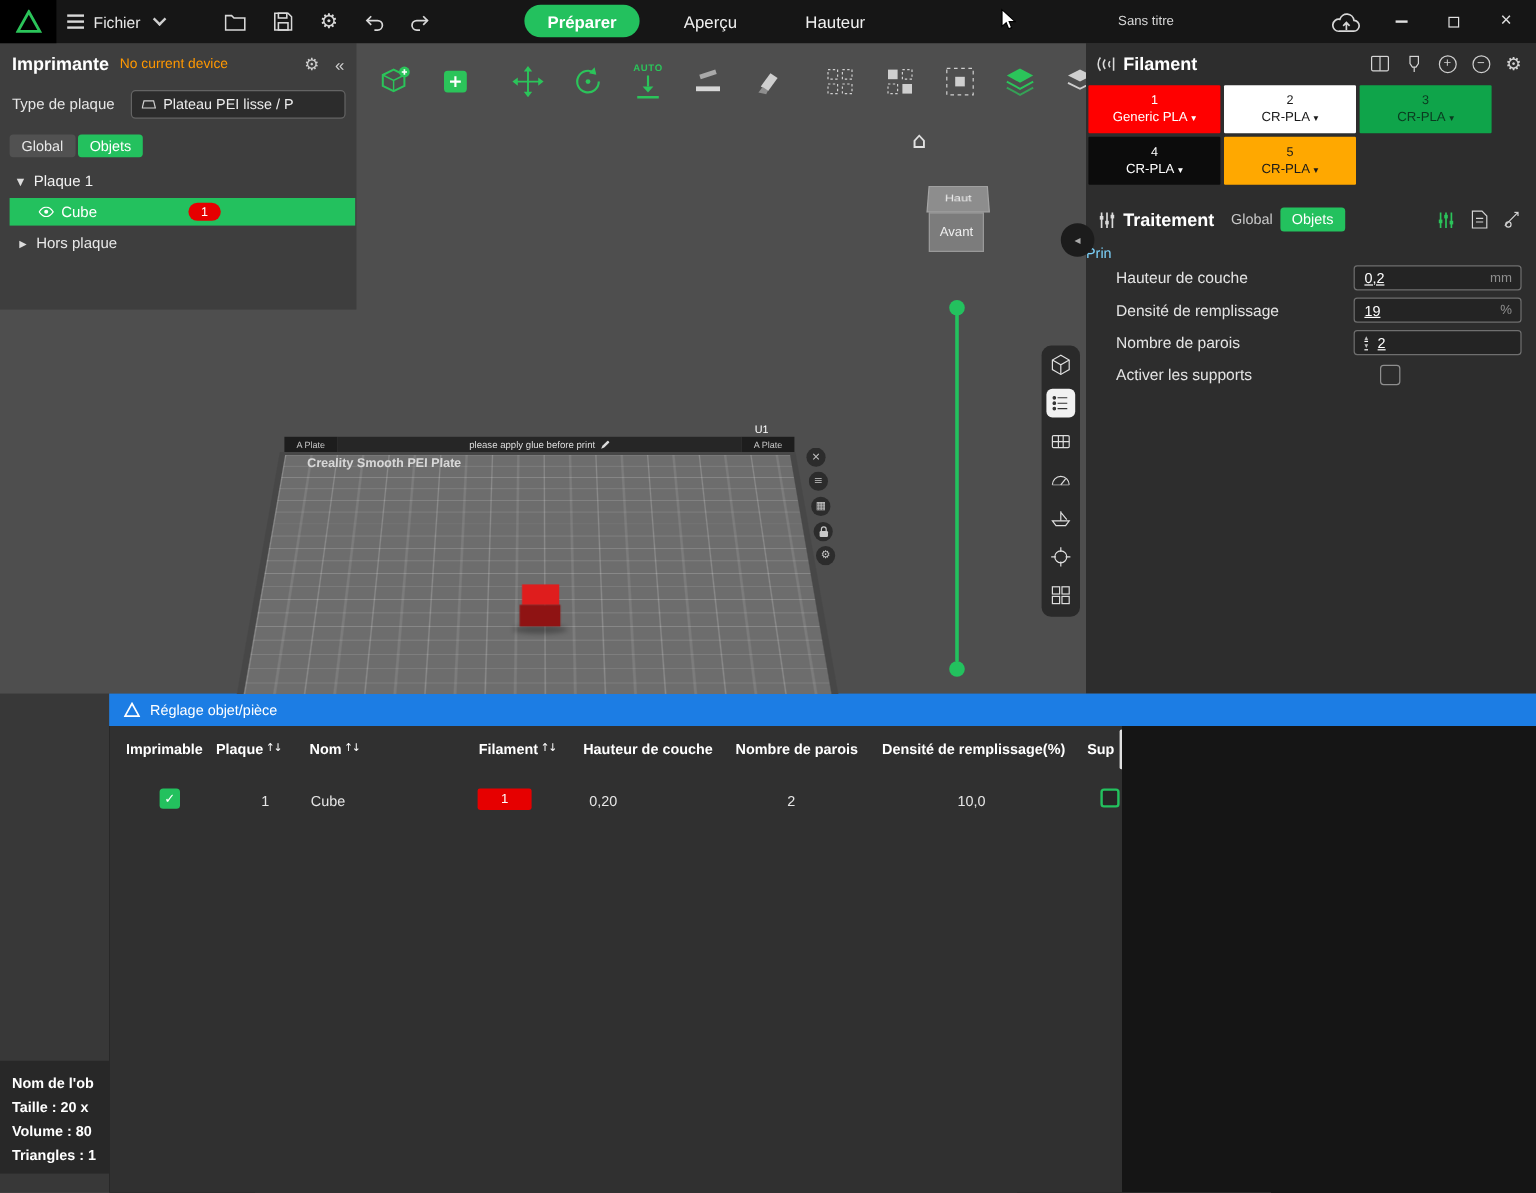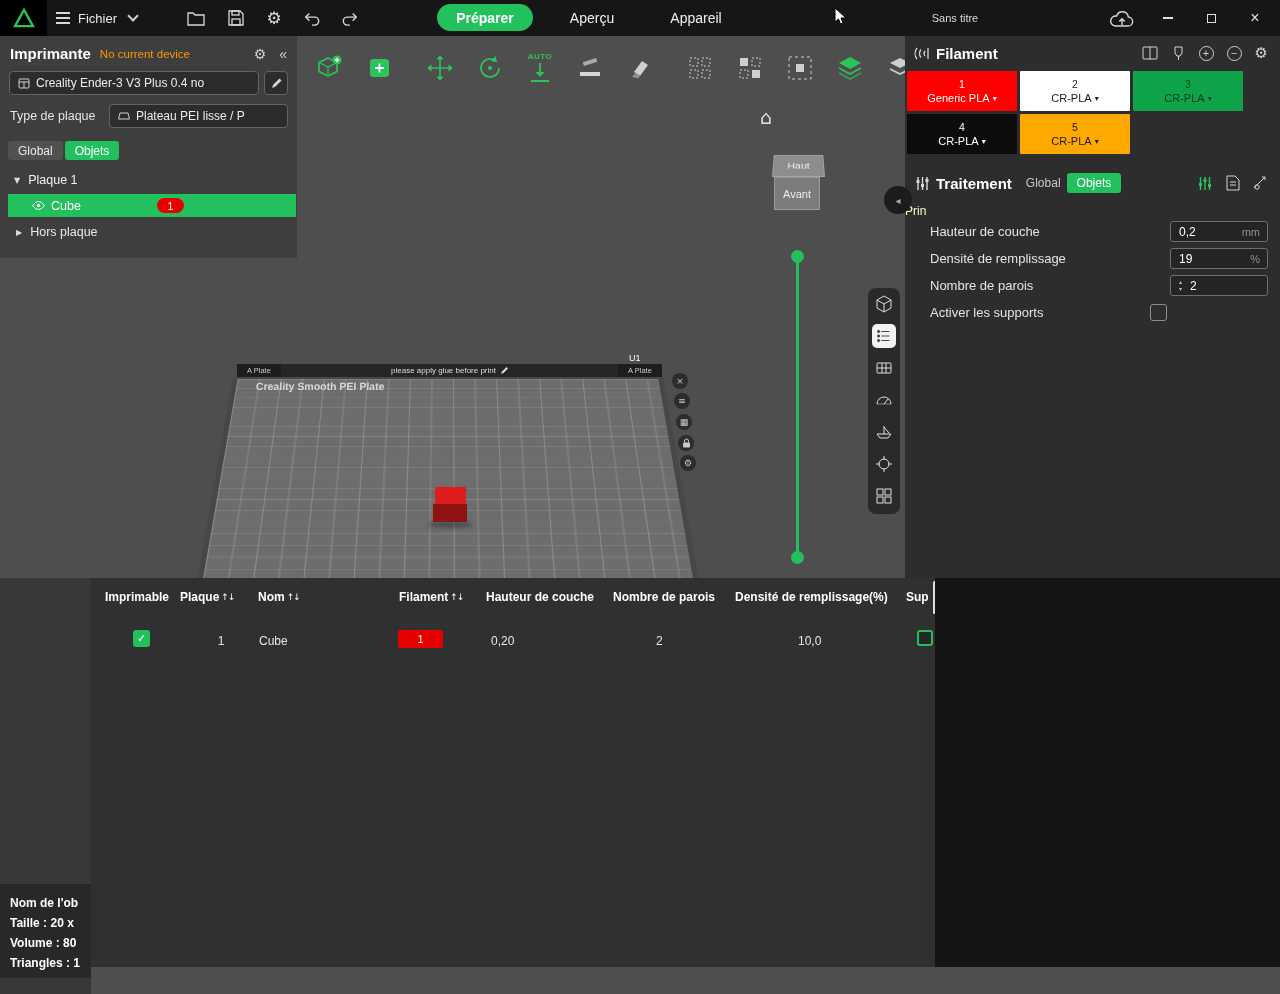--- a/index.html
+++ b/index.html
@@ -104,26 +104,26 @@
   .ph-icons { display:flex; align-items:center; gap:13px; color:#d5d5d5; }
   .circ-btn { width:15px; height:15px; border:1.5px solid #cfcfcf; border-radius:50%; font-size:11px; line-height:12px; text-align:center; color:#cfcfcf; }
   .fil-grid { display:grid; grid-template-columns:110px 110px 110px; gap:3px; margin:1px 2px 0; }
   .fil-chip { height:40px; border-radius:1px; display:flex; flex-direction:column; align-items:center; justify-content:center; gap:1px; line-height:13px; }
   .fil-idx { font-size:10.5px; }
   .fil-mat { font-size:11px; display:flex; gap:3px; align-items:center; }
   .proc-head { height:30px; display:flex; align-items:center; padding:0 12px 0 10px; margin-top:14px; }
   .proc-global { font-size:12px; color:#c8c8c8; margin-left:14px; }
   .proc-objects { margin-left:6px; height:20px; }
   .collapse-circle { position:absolute; left:-21px; top:150px; width:28px; height:28px; border-radius:50%; background:#1c1c1c; color:#aaa; font-size:10px; display:flex; align-items:center; justify-content:center; z-index:3; }
-  .clipped-label { position:absolute; left:0; top:168px; font-size:12px; color:#fef9c3; z-index:1; }
+  .clipped-label { position:absolute; left:0; top:168px; font-size:12px; color:#7dd3fc; z-index:1; }
   .settings { margin-top:22px; padding:0 12px 0 25px; }
   .set-row { height:23px; margin-bottom:4px; display:flex; align-items:center; }
   .set-label { flex:1; font-size:13px; color:#e4e4e4; }
   .set-ctrl { width:118px; display:flex; }
-  .set-input { width:98px; height:21px; background:#242424; border:1px solid #6f6f6f; border-radius:3px; position:relative; display:flex; align-items:center; padding:0 8px; color:#fff; font-size:12px; }
+  .set-input { width:140px; height:21px; background:#242424; border:1px solid #6f6f6f; border-radius:3px; position:relative; display:flex; align-items:center; padding:0 8px; color:#fff; font-size:12px;text-decoration:underline; }
   .unit { position:absolute; right:7px; color:#8f8f8f; font-size:11px; }
   .stepper { display:flex; flex-direction:column; gap:1px; margin-right:8px; font-size:6px; line-height:6px; color:#c0c0c0; font-family:"DejaVu Sans",sans-serif; }
   .checkbox-empty { width:17px; height:17px; border:1.5px solid #8f8f8f; border-radius:3px; background:transparent; }
 
   
   .left-strip { position:absolute; left:0; top:578px; width:91px; height:416px; background:#383838; z-index:8; }
   .object-info { position:absolute; left:0; top:884px; width:91px; height:94px; background:#282828; z-index:15; padding:9px 0 0 10px; overflow:hidden; }
   .object-info div { font-size:12px; font-weight:bold; color:#fff; line-height:20px; white-space:nowrap; }
   .bottom-panel { position:absolute; left:91px; top:578px; width:1189px; height:416px; z-index:20; }
   .bp-head { height:27px; background:var(--blue,#1C7DE4); display:flex; align-items:center; gap:8px; padding:0 12px; }
@@ -318,34 +318,20 @@
   </div>
 </div>
 
 <aside class="sidebar">
   <div class="sb-head">
     <span class="sb-title">Imprimante</span>
     <span class="sb-status">No current device</span>
     <span class="sb-gear glyph">⚙</span>
     <span class="sb-collapse">«</span>
   </div>
-  <div class="sb-row">
-    <div class="select">
-      <svg width="12" height="11" viewBox="0 0 12 11" fill="none" stroke="#cfcfcf">
-          <rect x="1" y="1" width="10" height="9" rx="1"></rect>
-          <path d="M1 4h10M6 4v6"></path>
-        </svg>
-      <span>Creality Ender-3 V3 Plus 0.4 no</span>
-    </div>
-    <div class="sq-btn">
-      <svg width="11" height="11" viewBox="0 0 11 11">
-          <path d="M1 10l1.2-3.2L8.5 0.5 10.5 2.5 4.2 8.8z" fill="#d5d5d5"></path>
-        </svg>
-    </div>
-  </div>
   <div class="sb-row2">
     <span class="sb-label">Type de plaque</span>
     <div class="select">
       <svg width="12" height="10" viewBox="0 0 12 10" fill="none" stroke="#cfcfcf">
           <path d="M2 2h8l1.5 6h-11z"></path>
         </svg>
       <span>Plateau PEI lisse / P</span>
     </div>
   </div>
   <div class="scope-tabs">
@@ -499,20 +485,26 @@
 
 <div class="left-strip"></div>
 <div class="object-info">
   <div>Nom de l'ob</div>
   <div>Taille : 20 x</div>
   <div>Volume : 80</div>
   <div>Triangles : 1</div>
 </div>
 
 <section class="bottom-panel">
+  <div class="bp-head">
+    <svg width="14" height="13" viewBox="0 0 24 22">
+        <path d="M12 2 22 20H2z" fill="none" stroke="#fff" stroke-width="2.4"></path>
+      </svg>
+    <span class="bp-title">Réglage objet/pièce</span>
+  </div>
   <div class="bp-body">
     <div class="bp-table">
       <span class="th" style="left:14px">
           <span>Imprimable</span>
         </span>
       <span class="th" style="left:89px">
           <span>Plaque</span>
           <span class="sort-arrows">↑↓</span>
         </span>
       <span class="th" style="left:167px">
@@ -587,21 +579,21 @@
   </div>
   <div class="tb-btn" style="left:336px">
     <svg width="18" height="16" viewBox="0 0 20 18" fill="none" stroke="#d8d8d8" stroke-width="1.6" style="transform:scaleX(-1)">
         <path d="M3 8h10a4.5 4.5 0 1 1 0 9h-3"></path>
         <path d="M7 4 3 8l4 4"></path>
       </svg>
   </div>
 
   <div class="tab-pill tab-prepare">Préparer</div>
   <div class="tab-flat" style="left:552px;width:80px">Aperçu</div>
-  <div class="tab-flat" style="left:656px;width:80px">Appareil</div>
+  <div class="tab-flat" style="left:656px;width:80px">Hauteur</div>
 
   <div class="cursor">
     <svg width="13" height="19" viewBox="0 0 13 19">
         <path d="M1 1v14l3.5-3 2 5 2.5-1-2-5H12z" fill="#fff" stroke="#000" stroke-width="1"></path>
       </svg>
   </div>
 
   <div class="doc-title">Sans titre</div>
 
   <div class="tb-btn" style="left:1106px;top:5px;width:32px">

